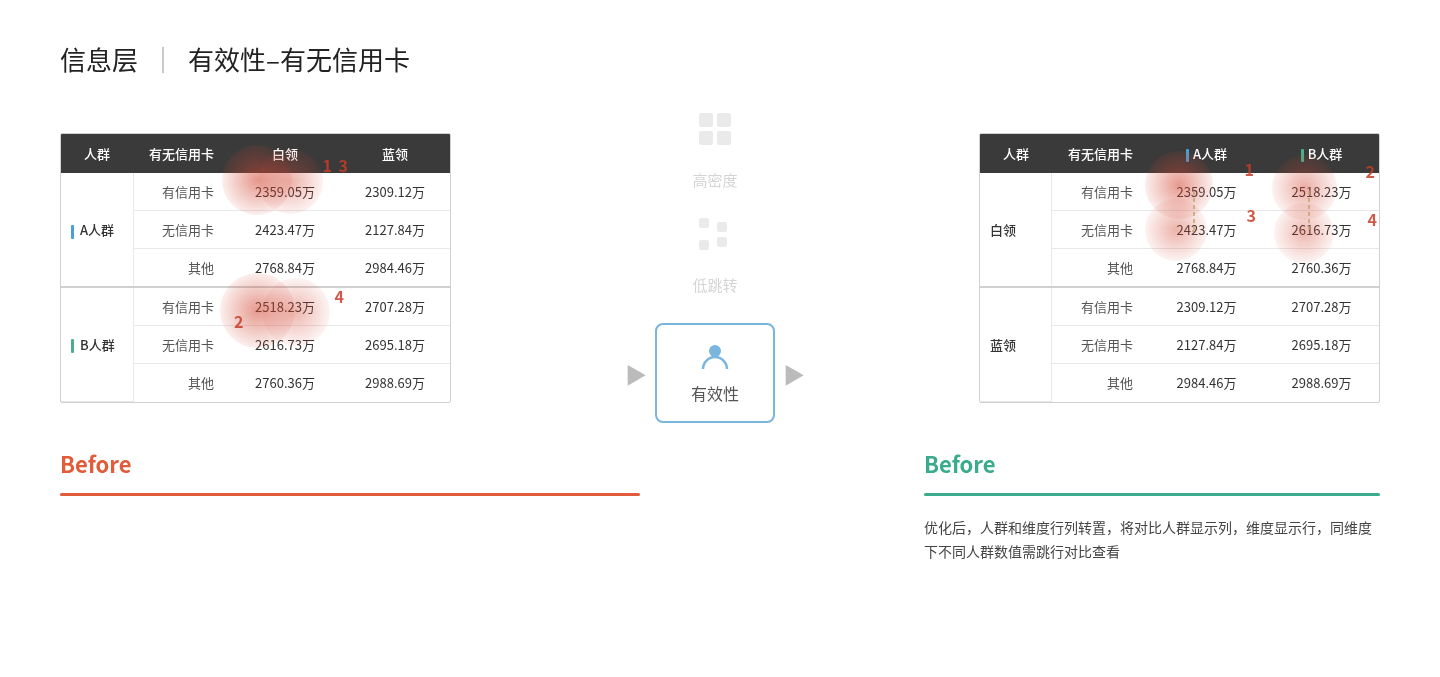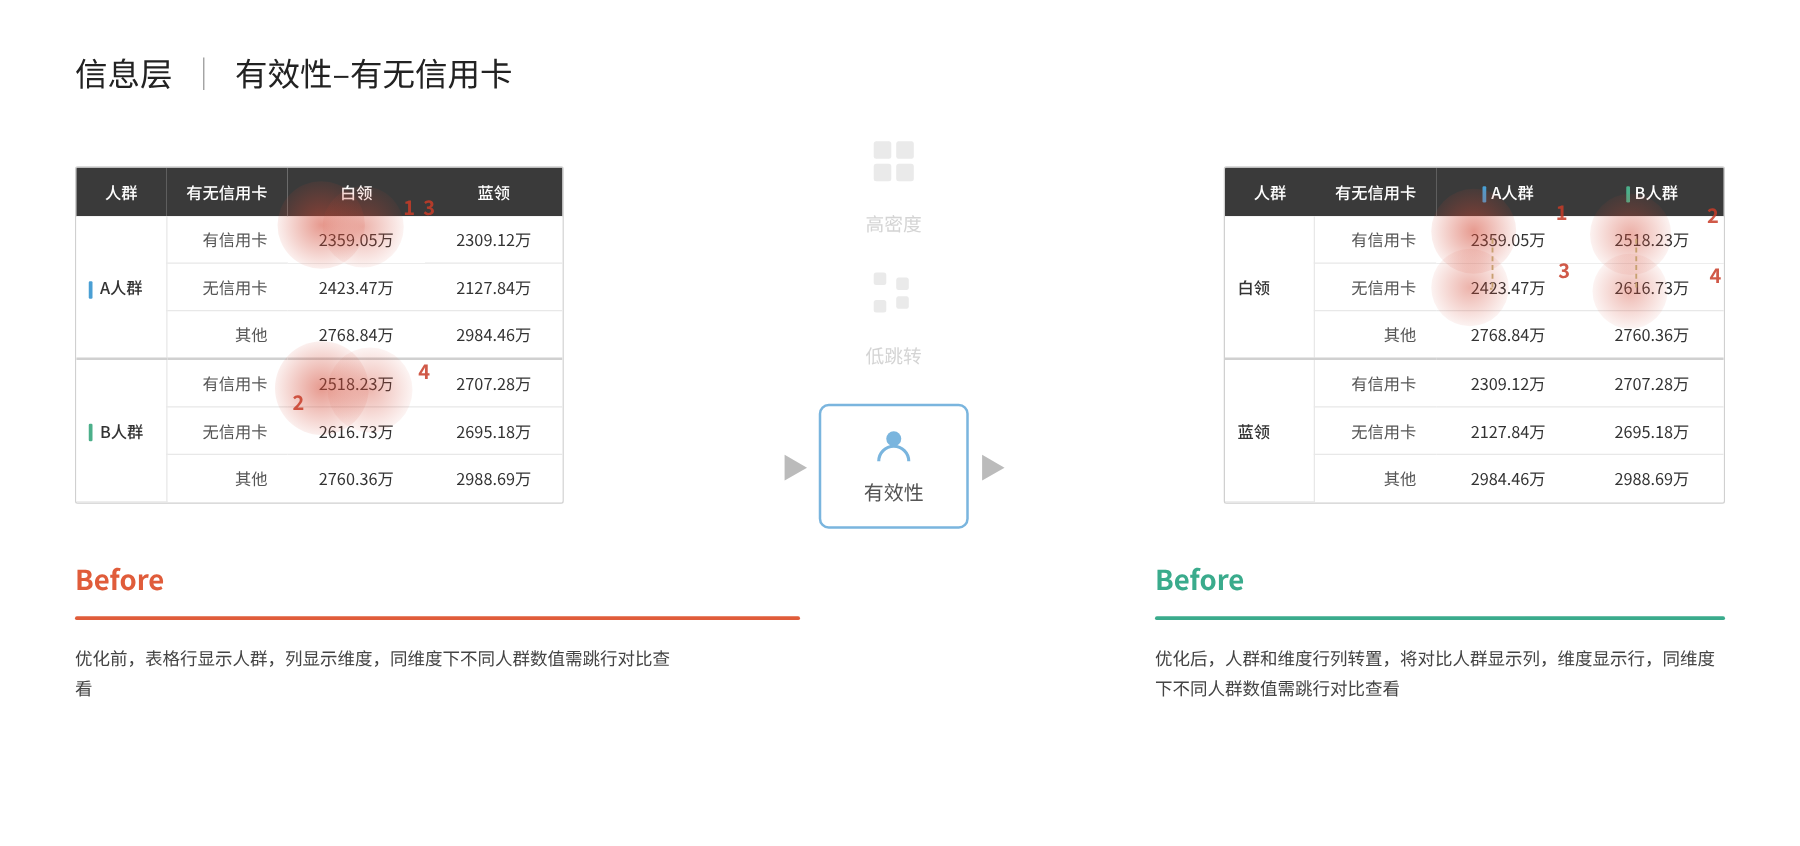--- a/index.html
+++ b/index.html
@@ -403,21 +403,20 @@
     </div>
   </div>
 
 </div>
 
 <div class="below-row">
 
   <div class="before-block before-after-wrapper">
     <div class="ba-title before">Before</div>
     <div class="ba-line before"></div>
-    <div class="ba-desc">优化前，表格行显示人群，列显示维度，同维度下不同人群数值需跳行对比查看</div>
   </div>
 
   <div class="middle-block"></div>
 
   <div class="after-block before-after-wrapper">
     <div class="ba-title after">Before</div>
     <div class="ba-line after"></div>
     <div class="ba-desc">优化后，人群和维度行列转置，将对比人群显示列，维度显示行，同维度下不同人群数值需跳行对比查看</div>
   </div>
 </div>

